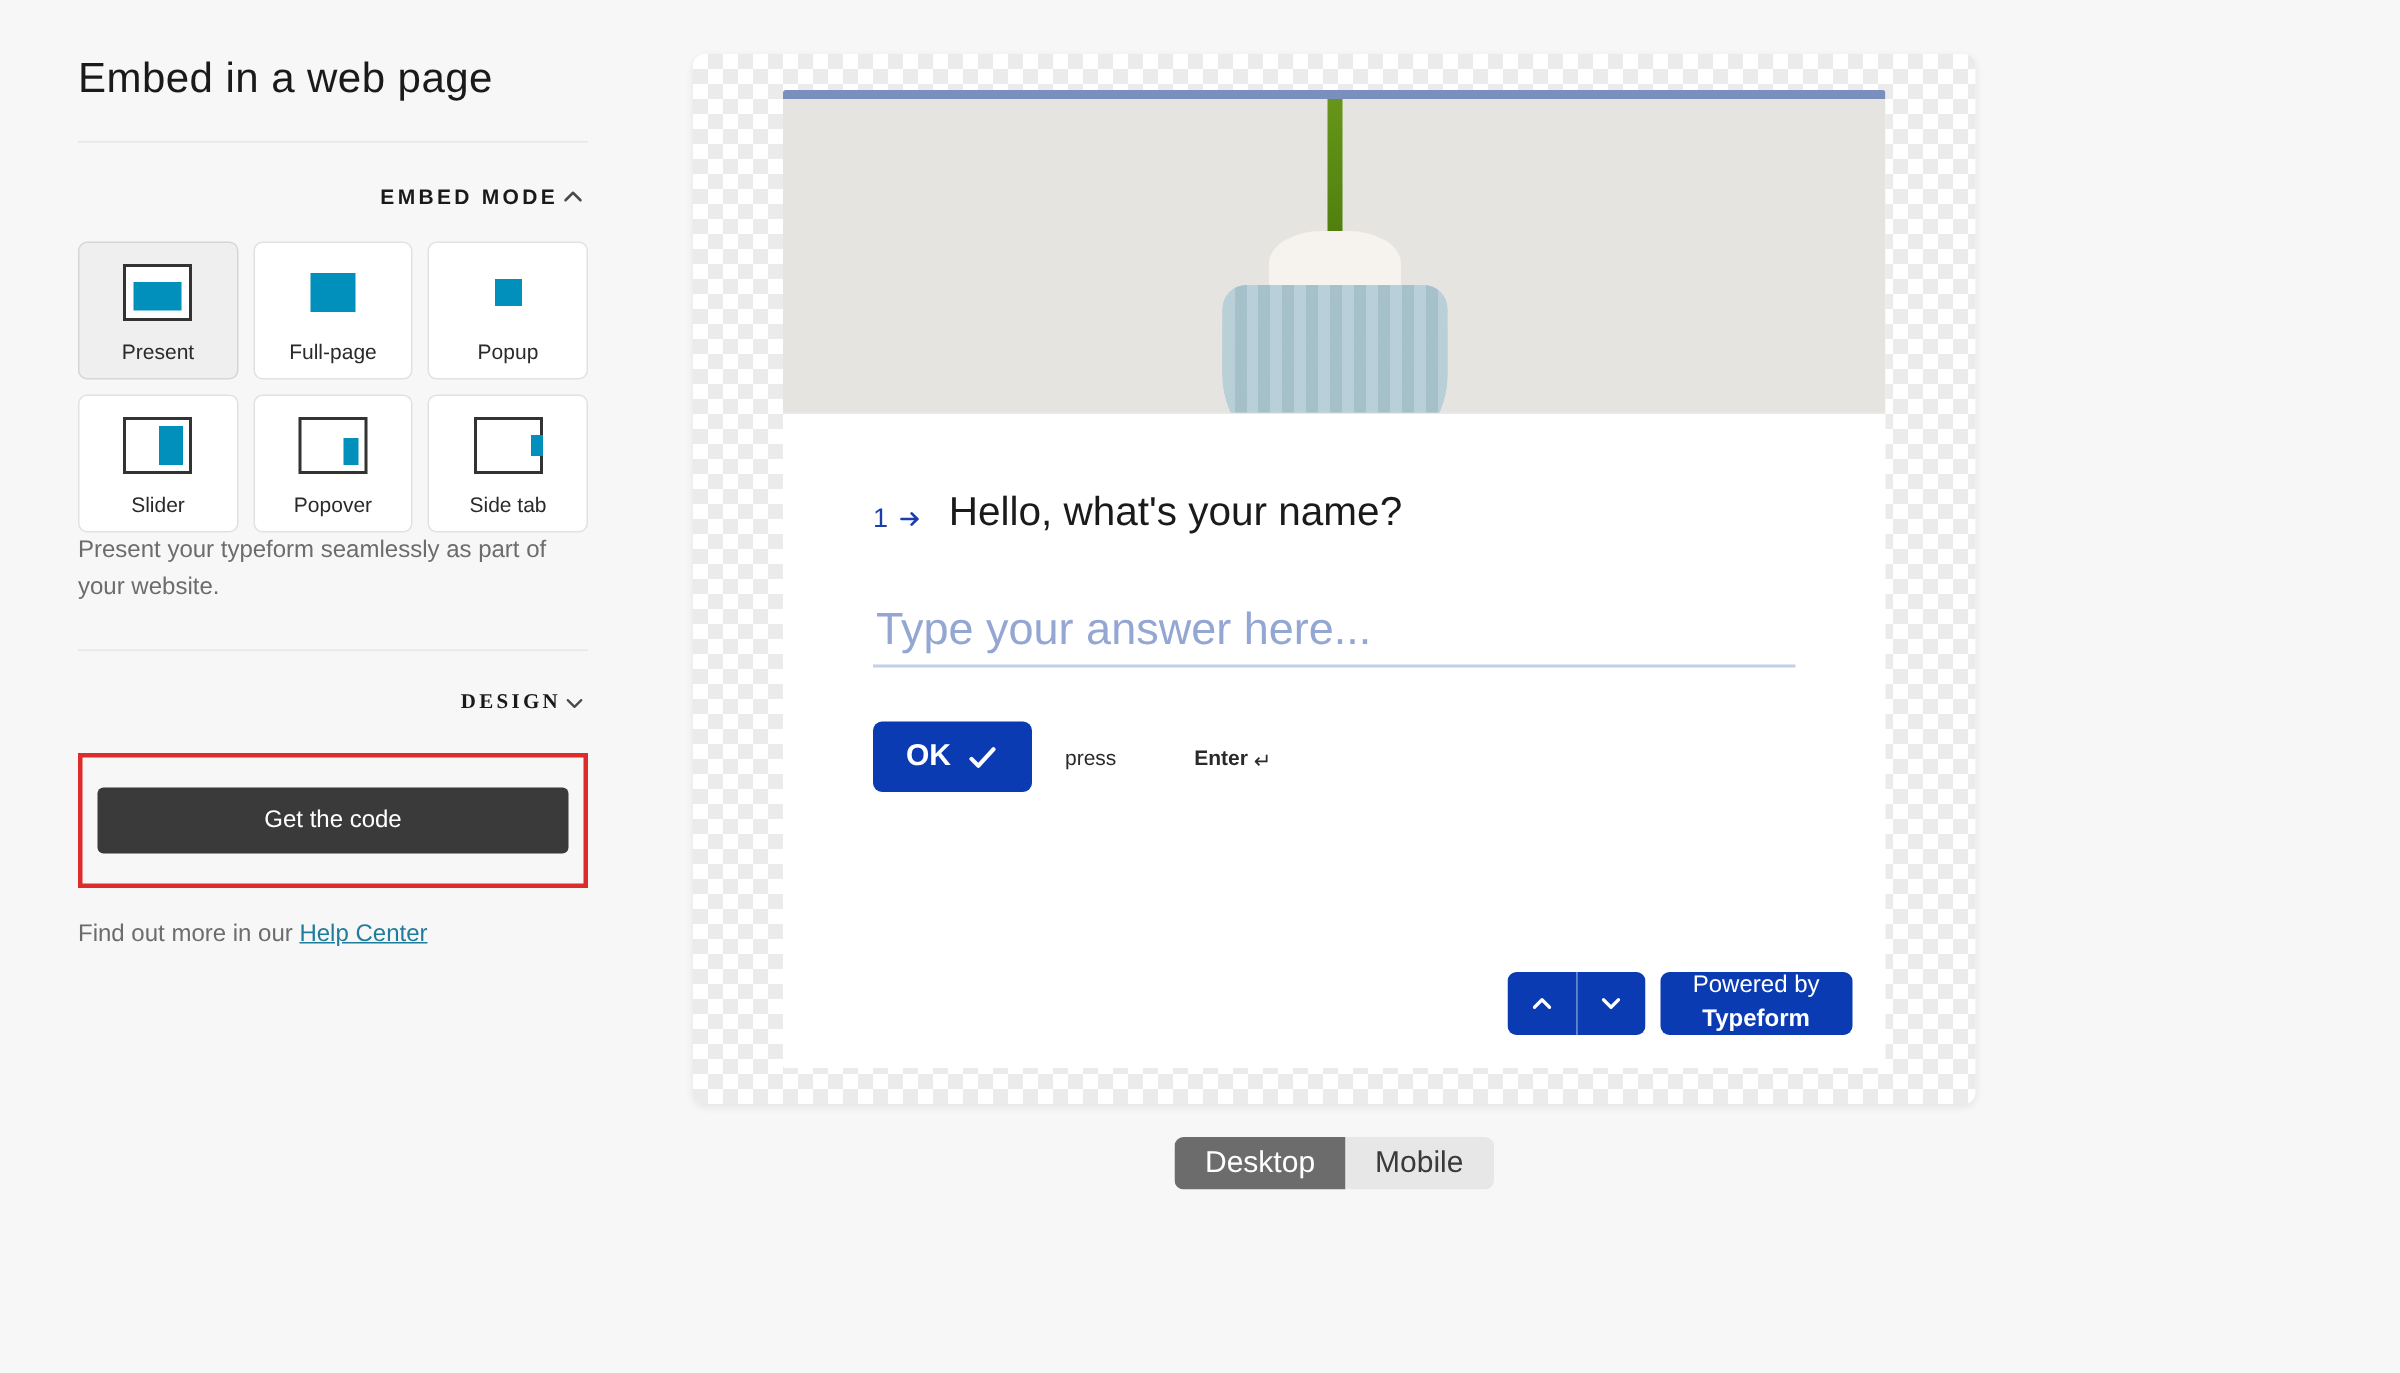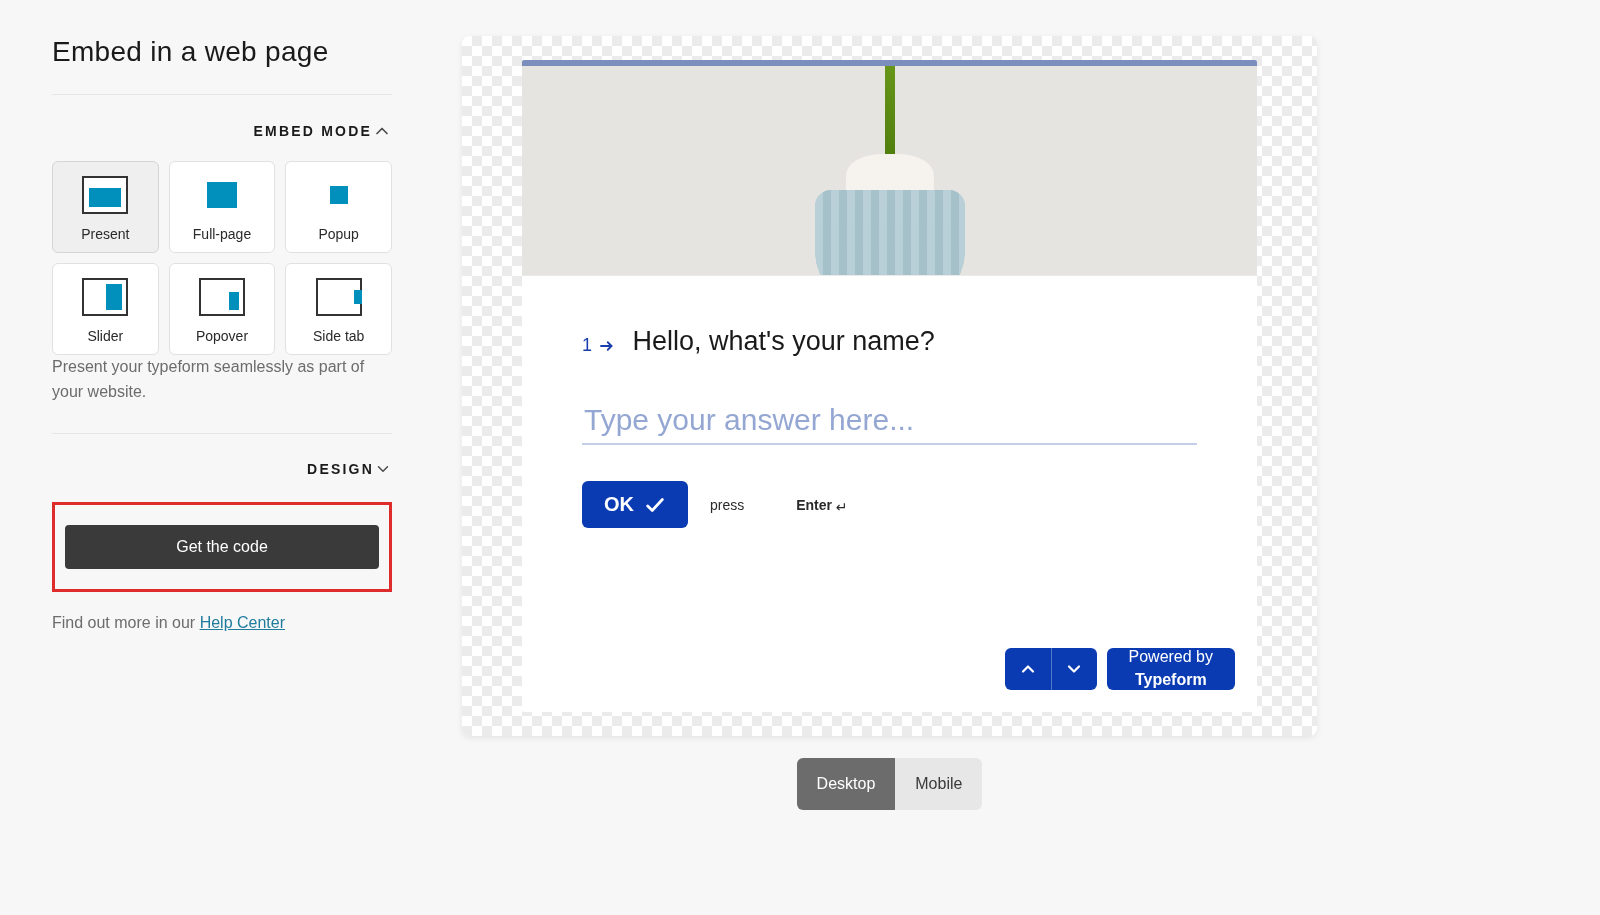--- a/index.html
+++ b/index.html
@@ -159,21 +159,21 @@
   }
   .nav-pair { display:flex; border-radius:6px; overflow:hidden; }
   .nav-btn { width:46px; height:42px; background:#0a3bb3; border:none; cursor:pointer; display:grid; place-items:center; }
   .nav-btn + .nav-btn { border-left:1px solid rgba(255,255,255,.3); }
   .nav-svg { width:20px; height:20px; stroke:#fff; stroke-width:2.6; fill:none; stroke-linecap:round; stroke-linejoin:round;}
   .powered { background:#0a3bb3; color:#fff; border:none; border-radius:6px; padding:0 22px; font-size:16px; cursor:pointer; display:flex; align-items:center; gap:5px;flex-direction:column;}
   .powered strong { font-weight:700; }
 
   
   .device-toggle { margin-top:22px; display:inline-flex; border-radius:6px; overflow:hidden; }
-  .dev-btn { border:none; padding:17px 20px; font-size:16px; cursor:pointer; }
+  .dev-btn { border:none; padding:6px 20px; font-size:20px; cursor:pointer; }
   .dev-btn.active { background:#6c6c6c; color:#fff; }
   .dev-btn.inactive { background:#e7e7e7; color:#3a3a3a; }
 </style>
 </head>
 <body>
 
 <div class="app">
 
   <aside class="sidebar">
     <h1 class="page-title">Embed in a web page</h1>
@@ -226,21 +226,21 @@
         <div class="mode-icon">
           <span class="fill-block" style="right:-2px;top:10px;width:8px;height:14px;"></span>
         </div>
         <div class="mode-label">Side tab</div>
       </div>
 
     </div>
 
     <p class="mode-desc">Present your typeform seamlessly as part of your website.</p>
 
-    <div class="section-header" style="padding-bottom:4px;">
+    <div class="section-header" style="padding-bottom:4px;font-family:Liberation Serif, serif;">
       <span class="label">Design</span>
       <svg class="chevron chevron-sm" viewBox="0 0 24 24">
           <polyline points="6 9 12 15 18 9"></polyline>
         </svg>
     </div>
 
     <div class="cta-wrap">
       <button class="cta-button">Get the code</button>
     </div>
 

